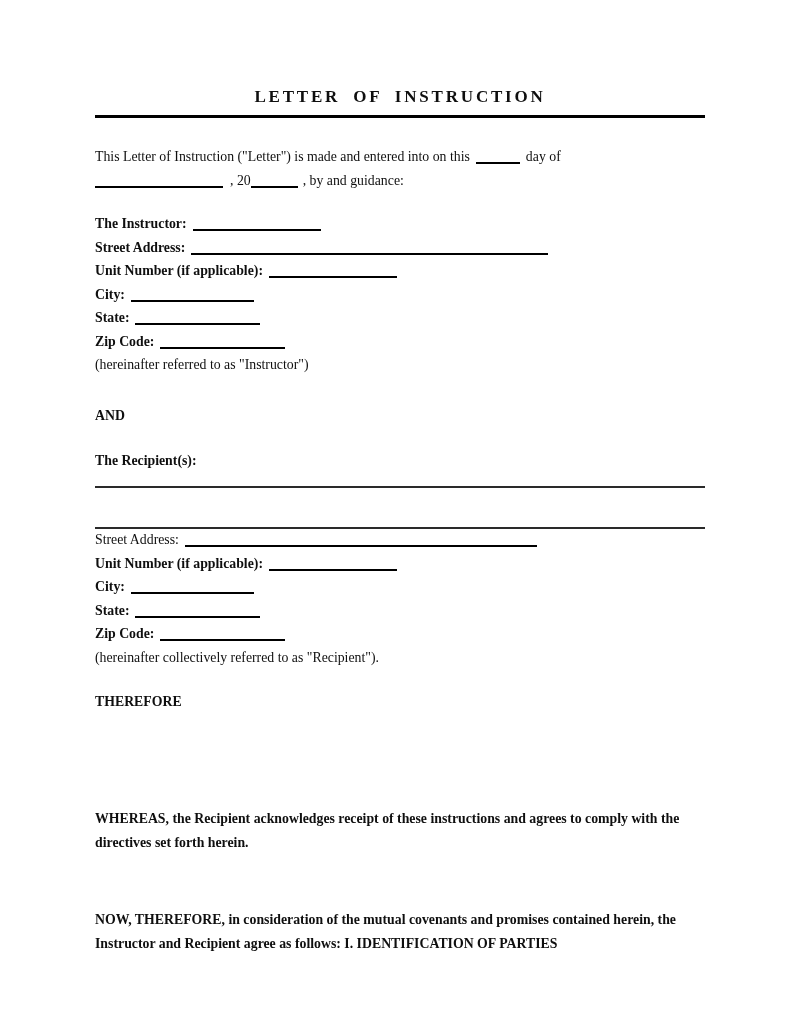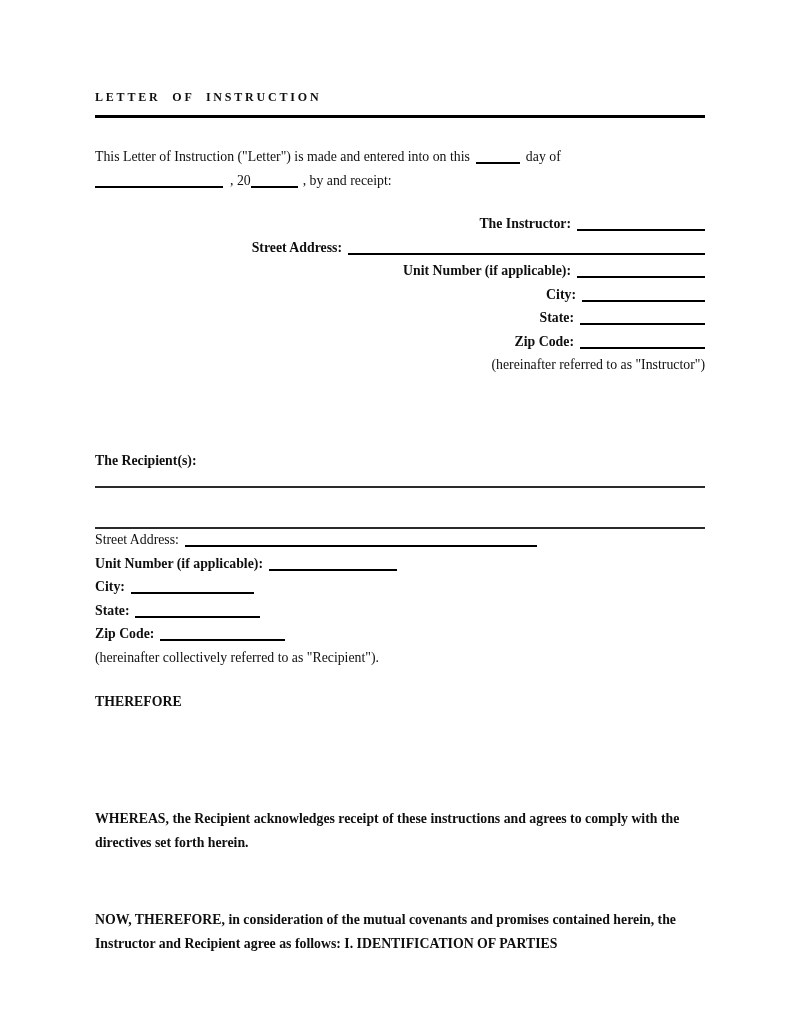--- a/index.html
+++ b/index.html
@@ -15,30 +15,31 @@
     height:1035px;
     background:#ffffff;
     overflow:hidden;
     font-size:13.8px;
   }
   .abs { position:absolute; left:95px; right:95px; }
   .b   { font-weight:bold; }
 
   .title {
     top:86px;
+    text-align:center;
     font-weight:bold;
-    font-size:12px;
+    font-size:17px;
     letter-spacing:2.8px;
     word-spacing:6px;
     line-height:22px;
   }
   .title-rule { top:115px; height:3px; background:#000; }
 
   .intro       { top:145px; line-height:23.5px; }
-  .instructor  { top:212px; line-height:23.5px;text-align:right; }
+  .instructor  { top:212px; line-height:23.5px; }
   .and-word    { top:404px; line-height:23.5px; font-weight:bold; }
   .rcpt-head   { top:449px; line-height:23.5px; font-weight:bold; }
   .hr-line-1   { top:486px; height:2px; background:#2a2a2a; }
   .hr-line-2   { top:527px; height:2px; background:#2a2a2a; }
   .recipient   { top:528px; line-height:23.5px; }
   .recitals-h  { top:690px; line-height:23.5px; font-weight:bold; }
   .whereas1    { top:736px; line-height:24px; }
   .whereas2    { top:807px; line-height:23.5px; font-weight:bold; }
   .now-para    { top:908px; line-height:23.5px; font-weight:bold; }
 
@@ -56,33 +57,34 @@
 <body>
 
 <div class="page">
 
   <div class="abs title">LETTER OF INSTRUCTION</div>
   <div class="abs title-rule"></div>
 
   <div class="abs intro">
     <span>This Letter of Instruction ("Letter") is made and entered into on this</span><span class="blank mr" style="width:44px"></span><span>day of</span>
     <br>
-    <span class="blank no-ml" style="width:128px; margin-right:7px"></span><span>, 20</span><span class="blank no-ml" style="width:47px; margin-right:5px"></span><span>, by and receipt:</span>
+    <span class="blank no-ml" style="width:128px; margin-right:7px"></span><span>, 20</span><span class="blank no-ml" style="width:47px; margin-right:5px"></span><span>, by and guidance:</span>
   </div>
 
   <div class="abs instructor">
     <div><span class="b">The Instructor:</span><span class="blank" style="width:128px"></span></div>
     <div><span class="b">Street Address:</span><span class="blank" style="width:357px"></span></div>
     <div><span class="b">Unit Number (if applicable):</span><span class="blank" style="width:128px"></span></div>
     <div><span class="b">City:</span><span class="blank" style="width:123px"></span></div>
     <div><span class="b">State:</span><span class="blank" style="width:125px"></span></div>
     <div><span class="b">Zip Code:</span><span class="blank" style="width:125px"></span></div>
     <div>(hereinafter referred to as "Instructor")</div>
   </div>
 
+  <div class="abs and-word">AND</div>
 
   <div class="abs rcpt-head">The Recipient(s):</div>
 
   <div class="abs hr-line-1"></div>
   <div class="abs hr-line-2"></div>
 
   <div class="abs recipient">
     <div><span>Street Address:</span><span class="blank" style="width:352px"></span></div>
     <div><span class="b">Unit Number (if applicable):</span><span class="blank" style="width:128px"></span></div>
     <div><span class="b">City:</span><span class="blank" style="width:123px"></span></div>

